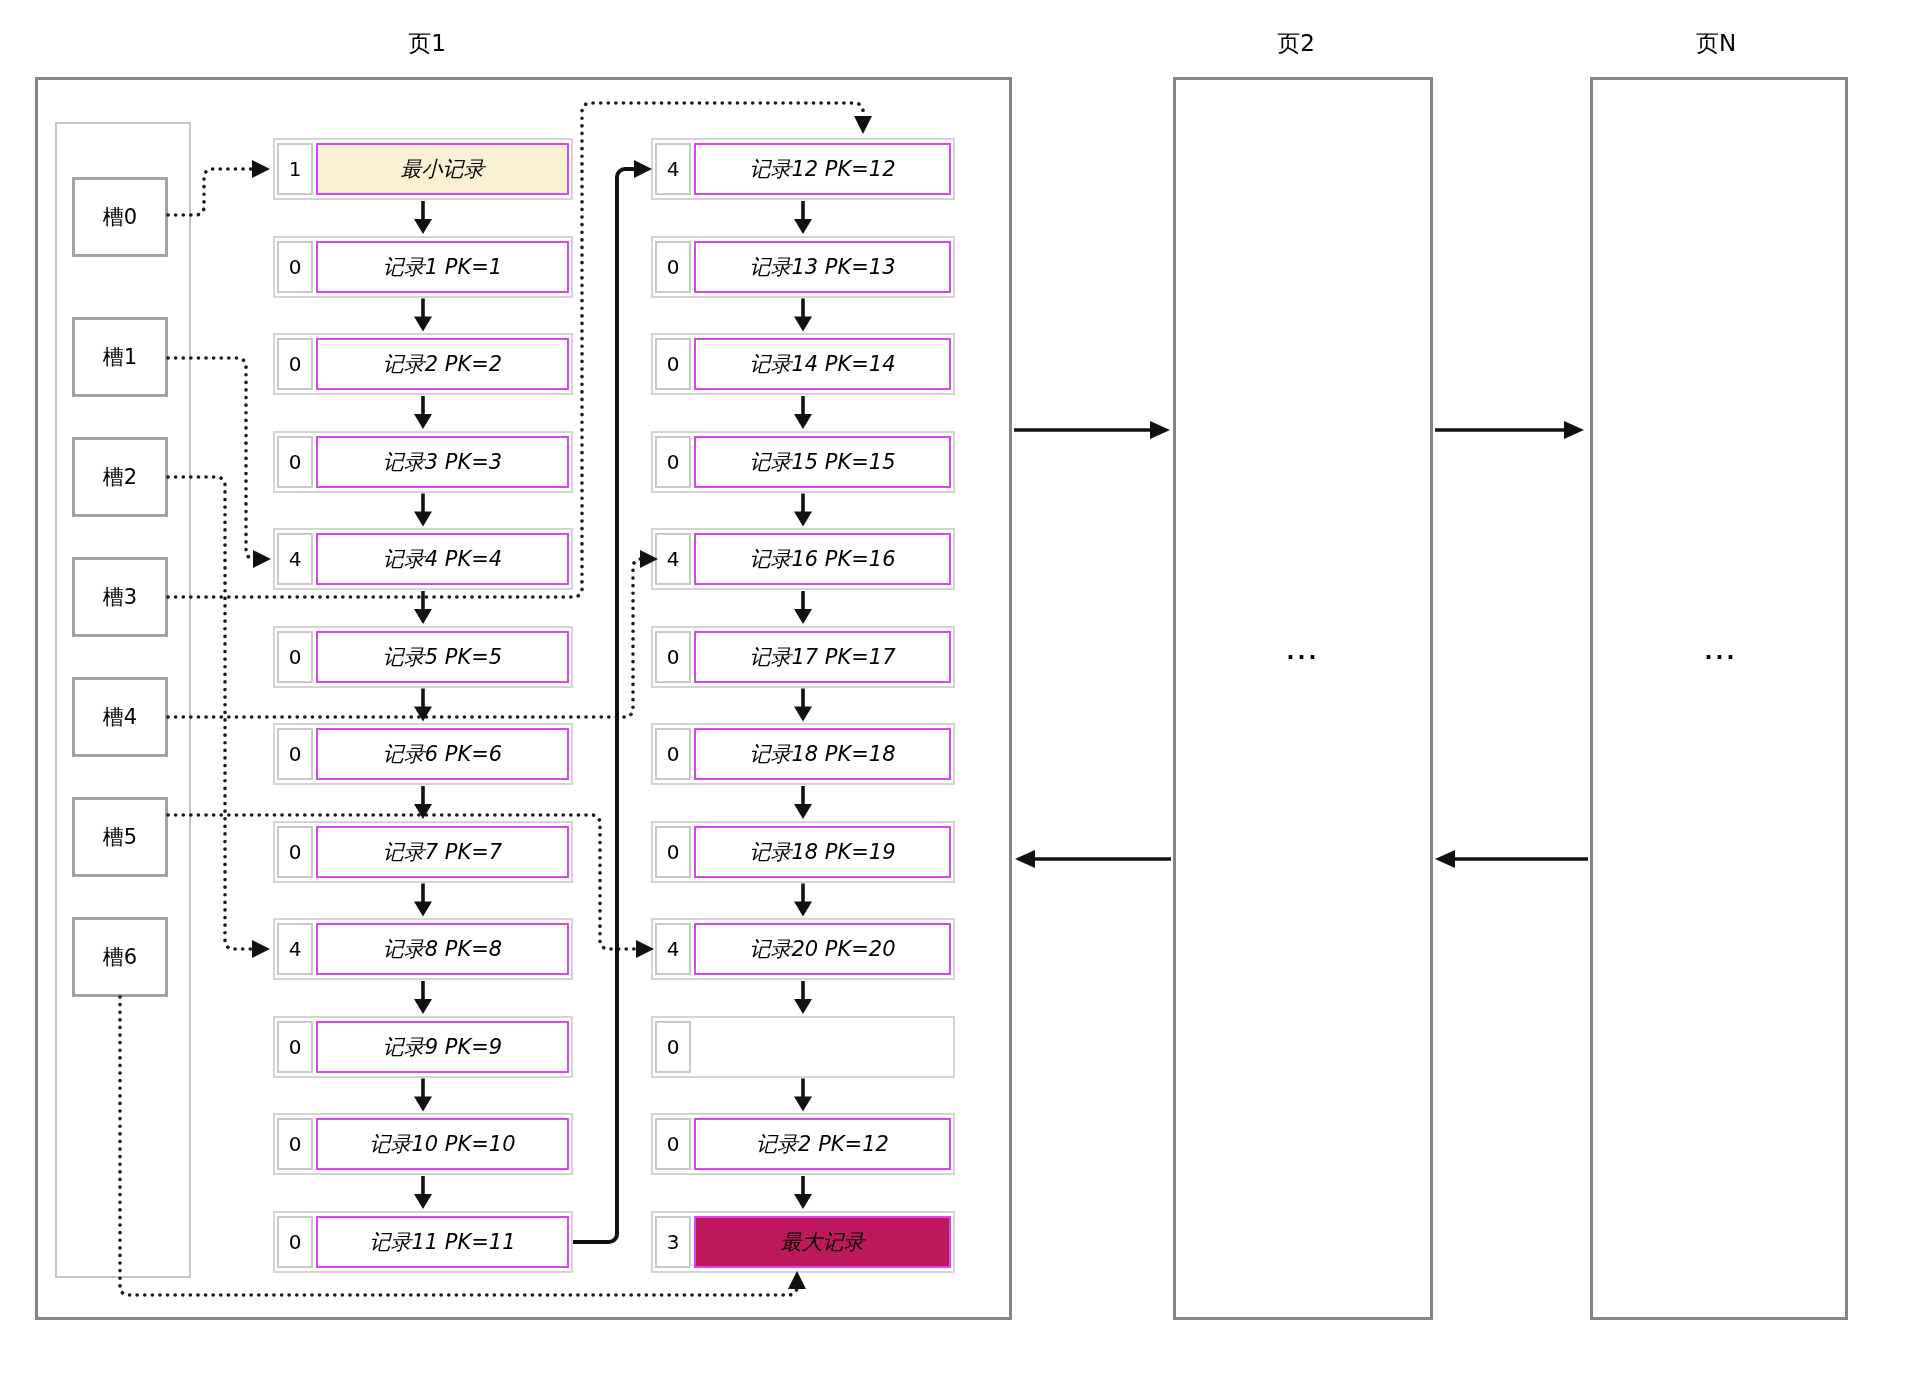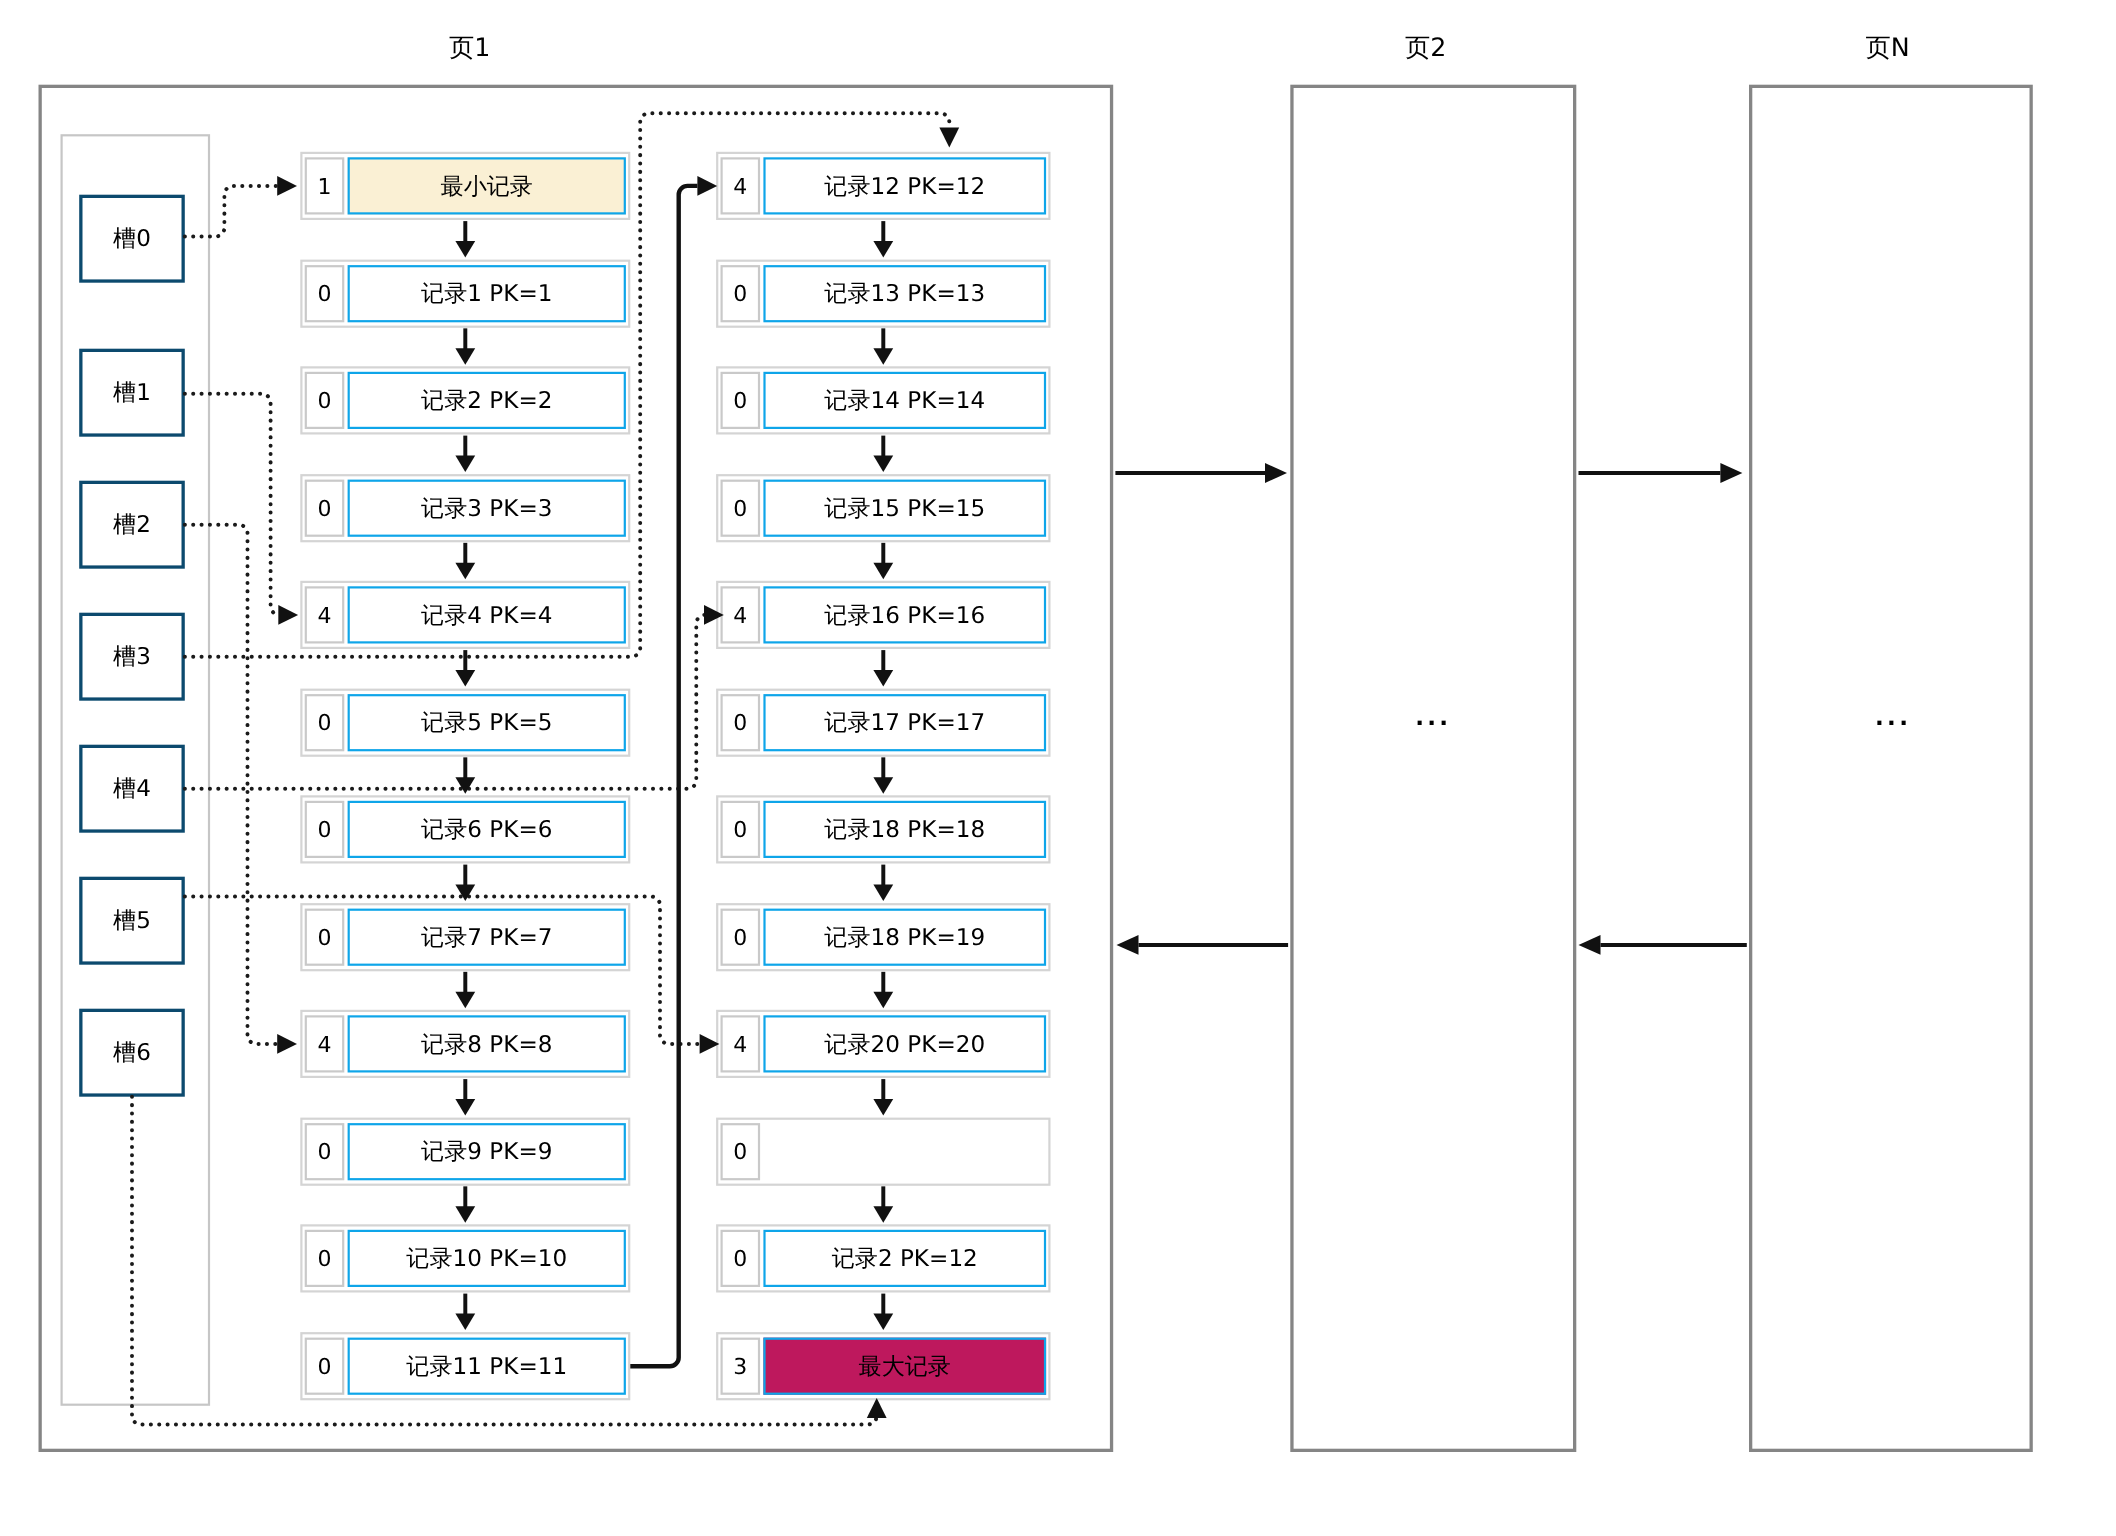--- a/index.html
+++ b/index.html
@@ -3,29 +3,29 @@
 <meta charset="utf-8">
 <style>
   html,body{margin:0;padding:0;background:#fff;}
   #canvas{position:relative;width:1924px;height:1396px;background:#fff;overflow:hidden;
           font-family:"DejaVu Sans","Liberation Sans",sans-serif;color:#000;}
   .abs{position:absolute;}
   .page-box{position:absolute;border:3px solid #858585;background:#fff;box-sizing:border-box;}
   .page-title{position:absolute;transform:translateX(-50%);font-size:23px;white-space:nowrap;}
   .dir-box{position:absolute;border:2px solid #c6c6c6;background:#fff;box-sizing:border-box;}
   .dir-label{position:absolute;font-size:21px;white-space:nowrap;}
-  .slot{position:absolute;width:96px;height:80px;border:3px solid #0c4a6e;background:#fff;
+  .slot{position:absolute;width:96px;height:80px;border:3px solid #a3a3a3;background:#fff;
         box-sizing:border-box;display:flex;align-items:center;justify-content:center;font-size:21px;}
   .rrow{position:absolute;height:62px;border:2px solid #d4d4d4;background:#fff;box-sizing:border-box;
         display:flex;align-items:center;}
   .owned{width:36px;height:52px;margin-left:2px;border:2px solid #c9c9c9;background:#fff;
          box-sizing:border-box;display:flex;align-items:center;justify-content:center;font-size:20px;flex:none;}
-  .rtext{flex:1;height:52px;margin:0 2px 0 3px;border:2px solid #0ea5e9;background:#fff;
+  .rtext{flex:1;height:52px;margin:0 2px 0 3px;border:2px solid #d946ef;background:#fff;
          box-sizing:border-box;display:flex;align-items:center;justify-content:center;
-         font-size:21px;white-space:nowrap;}
+         font-size:21px;white-space:nowrap;font-style:italic;}
   .ellipsis{position:absolute;transform:translate(-50%,-50%);font-size:21px;font-weight:bold;letter-spacing:3px;}
   svg.overlay{position:absolute;left:0;top:0;pointer-events:none;}
   .dotted{fill:none;stroke:#1a1a1a;stroke-width:3.6;stroke-linecap:round;stroke-dasharray:0.1 7.5;}
   .solidln{fill:none;stroke:#111;stroke-width:3.6;}
   .head{fill:#111;stroke:none;}
 </style>
 </head>
 <body>
 
 <div id="canvas">

